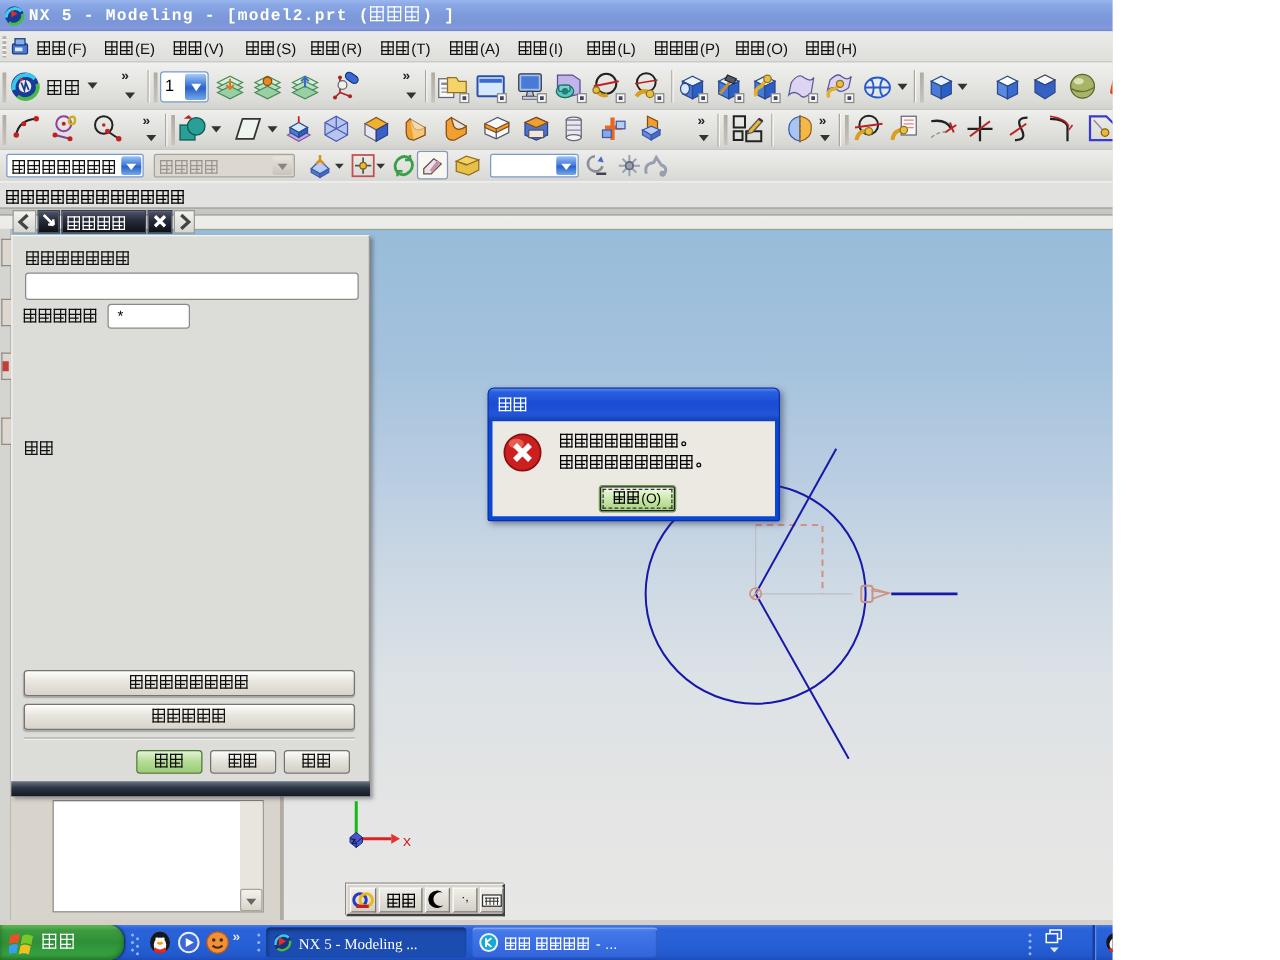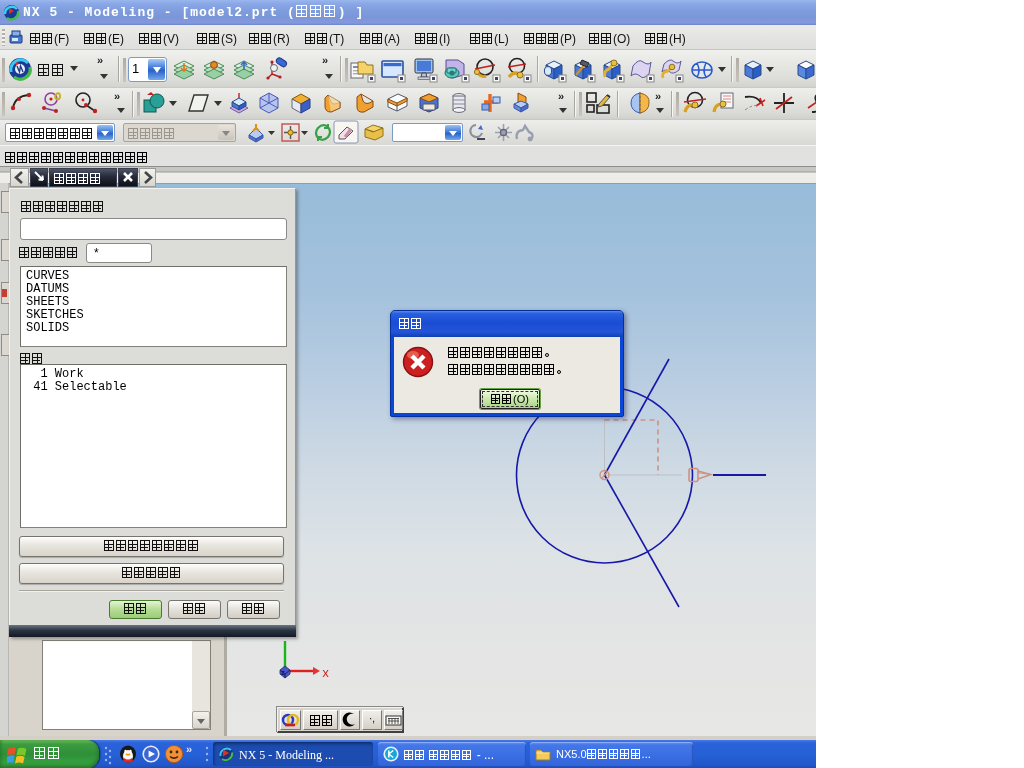--- a/index.html
+++ b/index.html
@@ -1,16 +1,16 @@
 <!DOCTYPE html>
 <html><head><meta charset="utf-8">
 <style>
 *{margin:0;padding:0;box-sizing:border-box}
 html,body{width:1024px;height:768px;overflow:hidden}
-#root{position:relative;width:816px;height:768px;font-family:"Liberation Sans",sans-serif;background:#d8d4cc;overflow:hidden}
+#root{position:relative;width:890px;height:768px;font-family:"Liberation Sans",sans-serif;background:#d8d4cc;overflow:hidden}
 .abs{position:absolute}
 .h{display:inline-block;width:10px;height:11px;margin-right:2px;vertical-align:-1px;background:
  linear-gradient(currentColor,currentColor) left 0 top 0/100% 1px no-repeat,
  linear-gradient(currentColor,currentColor) left 0 top 40%/100% 1px no-repeat,
  linear-gradient(currentColor,currentColor) left 0 top 70%/80% 1px no-repeat,
  linear-gradient(currentColor,currentColor) left 0 bottom 0/100% 1px no-repeat,
  linear-gradient(currentColor,currentColor) center top/1px 100% no-repeat,
  linear-gradient(currentColor,currentColor) left top/1px 100% no-repeat,
  linear-gradient(currentColor,currentColor) right top/1px 100% no-repeat}
 .h.s{width:9px;height:10px}
@@ -577,23 +577,21 @@
 <div style="position:absolute;left:183px;top:4px;width:18px;height:88px;background:#e8e5de"></div>
 <div style="position:absolute;left:183px;top:74px;width:18px;height:18px;background:linear-gradient(180deg,#f4f2ec,#d8d4cc);border:1px solid #a8a49c;border-radius:2px">
         <span style="position:absolute;left:4px;top:7px;width:0;height:0;border:4px solid transparent;border-top:5px solid #666"></span>
       </div>
 </div>
 <div class="abs" id="nxdlg">
 <div class="lbl" style="left:11px;top:11px"><i class="h"></i><i class="h"></i><i class="h"></i><i class="h"></i><i class="h"></i><i class="h"></i><i class="h"></i></div>
 <div class="inp" style="left:10px;top:29px;width:267px;height:22px"></div>
 <div class="lbl" style="left:9px;top:57px"><i class="h"></i><i class="h"></i><i class="h"></i><i class="h"></i><i class="h"></i></div>
 <div class="inp" style="left:76px;top:54px;width:66px;height:20px;font-size:12px;padding:2px 0 0 7px">*</div>
-<div class="lst" style="left:10px;top:77px;width:267px;height:81px">CURVES<br>DATUMS<br>SHEETS<br>SKETCHES<br>SOLIDS</div>
 <div class="lbl" style="left:10px;top:163px"><i class="h"></i><i class="h"></i></div>
-<div class="lst" style="left:10px;top:175px;width:267px;height:164px">&nbsp;&nbsp;1 Work<br>&nbsp;41 Selectable</div>
 <div class="wbtn" style="left:9px;top:347px;width:265px"><i class="h"></i><i class="h"></i><i class="h"></i><i class="h"></i><i class="h"></i><i class="h"></i><i class="h"></i><i class="h"></i></div>
 <div class="wbtn" style="left:9px;top:374px;width:265px"><i class="h"></i><i class="h"></i><i class="h"></i><i class="h"></i><i class="h"></i></div>
 <div style="position:absolute;left:9px;top:401px;width:265px;height:2px;border-top:1px solid #a8a49c;border-bottom:1px solid #f4f2ee"></div>
 <div class="sbtn ok" style="left:99px;top:411px"><i class="h"></i><i class="h"></i></div>
 <div class="sbtn" style="left:158px;top:411px"><i class="h"></i><i class="h"></i></div>
 <div class="sbtn" style="left:217px;top:411px"><i class="h"></i><i class="h"></i></div>
 <div style="position:absolute;left:-1px;top:436px;width:287px;height:12px;background:linear-gradient(180deg,#6a7684,#2a3442 45%,#141a24)"></div>
 </div>
 <div class="abs" id="errdlg">
 <div class="tbar">
@@ -727,21 +725,14 @@
 <span class="ttx" style="font-family:Liberation Serif, serif;font-size:12px">NX 5 - Modeling ...</span>
 </div>
 <div class="tbtn" style="left:378px;width:148px">
 <svg class="tic" viewBox="0 0 16 16">
           <circle cx="8" cy="8" r="7.6" fill="#e8f4fc"></circle>
           <circle cx="8" cy="8" r="6" fill="#18a8d8"></circle>
           <path d="M5.8,4.5 v7 m0,-3.5 l4.4,-3.5 m-4.4,3.5 l4.4,3.5" stroke="#fff" stroke-width="1.5" fill="none"></path>
         </svg>
 <span class="ttx"><i class="h s"></i><i class="h s"></i> <i class="h s"></i><i class="h s"></i><i class="h s"></i><i class="h s"></i> - ...</span>
 </div>
-<div class="tbtn" style="left:530px;width:163px">
-<svg class="tic" viewBox="0 0 16 16">
-          <path d="M1,4 h5 l2,2 h7 v8 h-14 Z" fill="#f4cc5c" stroke="#a07818"></path>
-          <path d="M1,7 h14" stroke="#fff" stroke-width="1" opacity=".5"></path>
-        </svg>
-<span class="ttx" style="font-size:11px">NX5.0<i class="h s"></i><i class="h s"></i><i class="h s"></i><i class="h s"></i><i class="h s"></i>...</span>
-</div>
 </div>
 <div class="abs botbar"></div>
 </div>
 </body></html>

